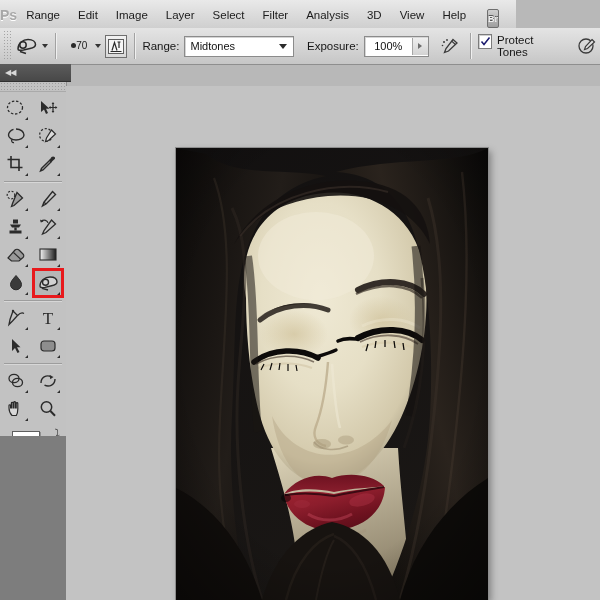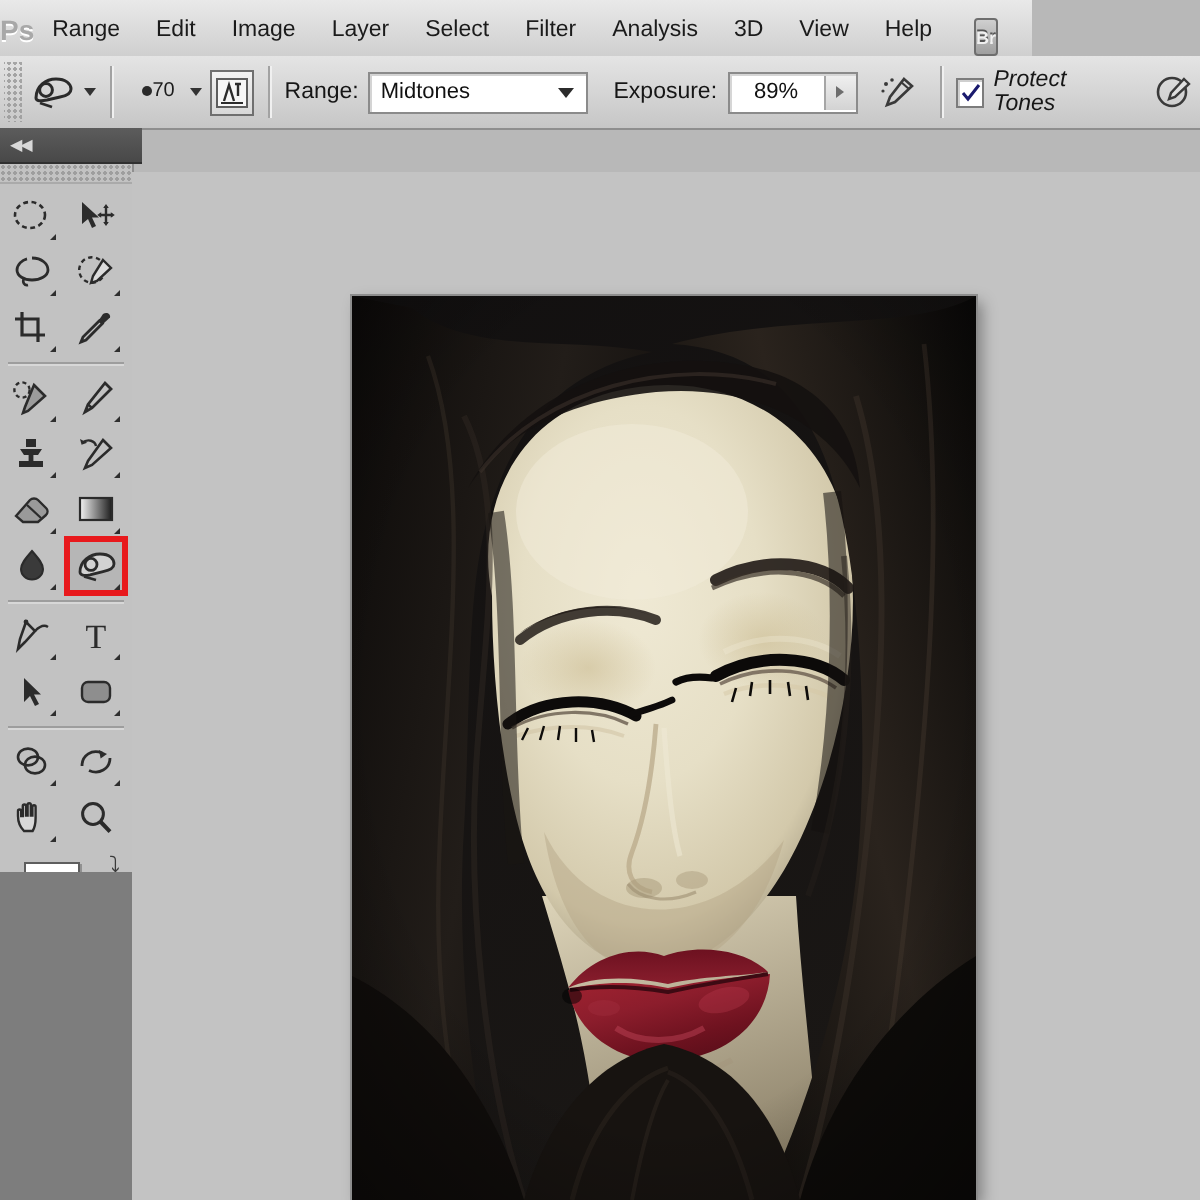--- a/index.html
+++ b/index.html
@@ -112,21 +112,21 @@
   .ob-spin .spinbtn {
     width: 15px; height: 17px; border-left: 1px solid #a6a6a6;
     background: linear-gradient(180deg,#efefef,#d3d3d3);
     display: flex; align-items: center; justify-content: center;
   }
   .ob-spin .spinbtn i {
     width: 0; height: 0; border-top: 3px solid transparent;
     border-bottom: 3px solid transparent; border-left: 4px solid #6d6d6d;
     display: block;
   }
-  .checkbox-row { display: flex; align-items: center; font-style: italic; }
+  .checkbox-row { display: flex; align-items: flex-start; }
   .cbx {
     width: 13px; height: 13px; background: #fff;
     border: 1px solid #7c7c7c; box-shadow: inset 1px 1px 0 #cfcfcf;
     margin-right: 5px; position: relative;
   }
   .cbx svg { position: absolute; left: 1px; top: 1px; }
 
   
   .tooldock {
     position: absolute; left: 0; top: 64px; width: 66px; height: 372px;
@@ -293,21 +293,21 @@
     <div class="ob-label">Range:</div>
     <div class="ob-select">
       <span>Midtones</span>
       <span class="caret"></span>
     </div>
 
     <div style="width:14px"></div>
 
     <div class="ob-label">Exposure:</div>
     <div class="ob-spin">
-      <div class="val">89%</div>
+      <div class="val">100%</div>
       <div class="spinbtn">
           <i></i>
         </div>
     </div>
 
     <div style="width:8px"></div>
 
     <div class="tool-icon-box">
       <svg width="20" height="18" viewBox="0 0 20 18">
         <path d="M13 2.5 L17 6 L8.5 14 L4.5 15.5 L6 11.5 Z" fill="none" stroke="#3a3a3a" stroke-width="1.3"></path>

